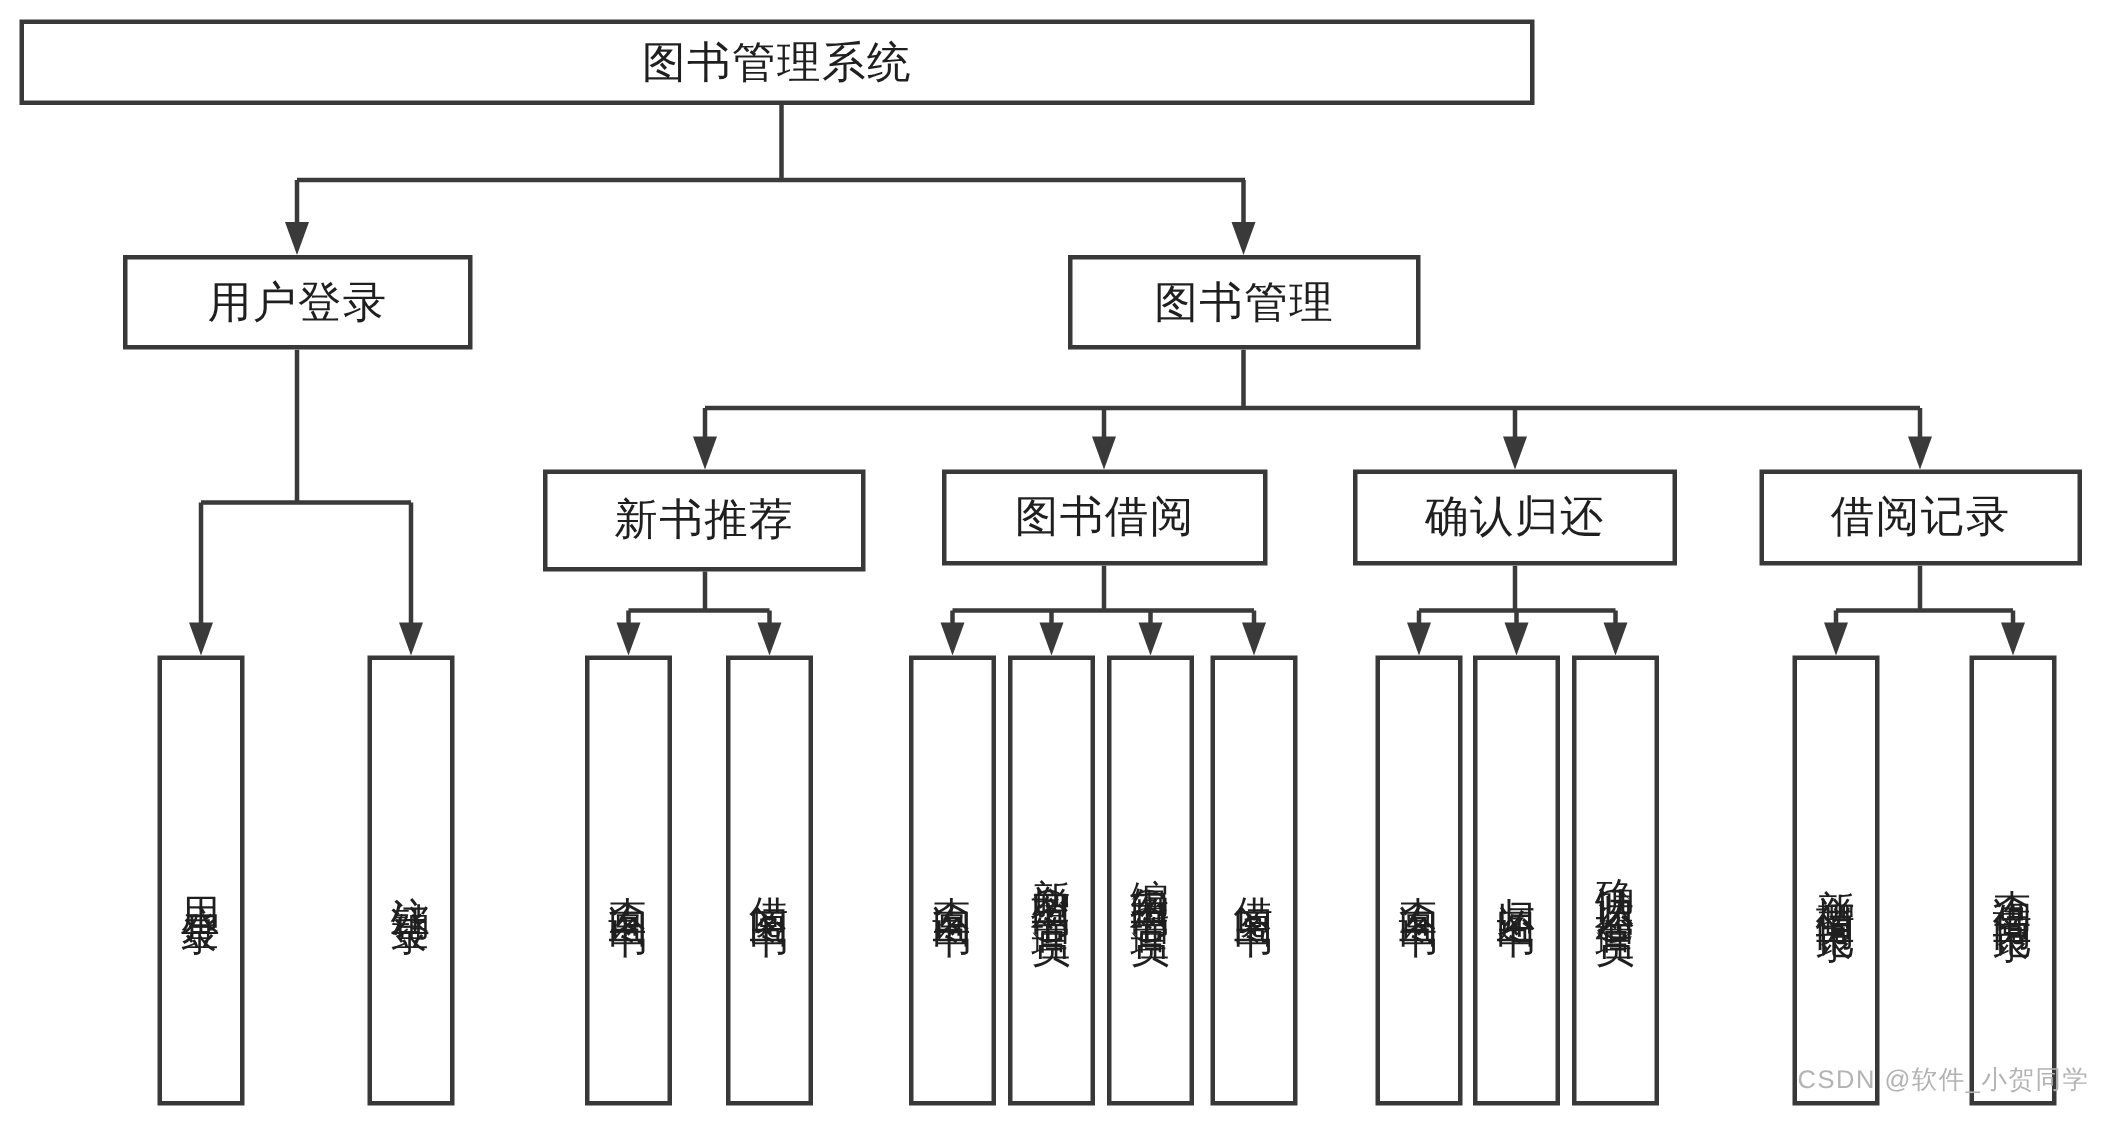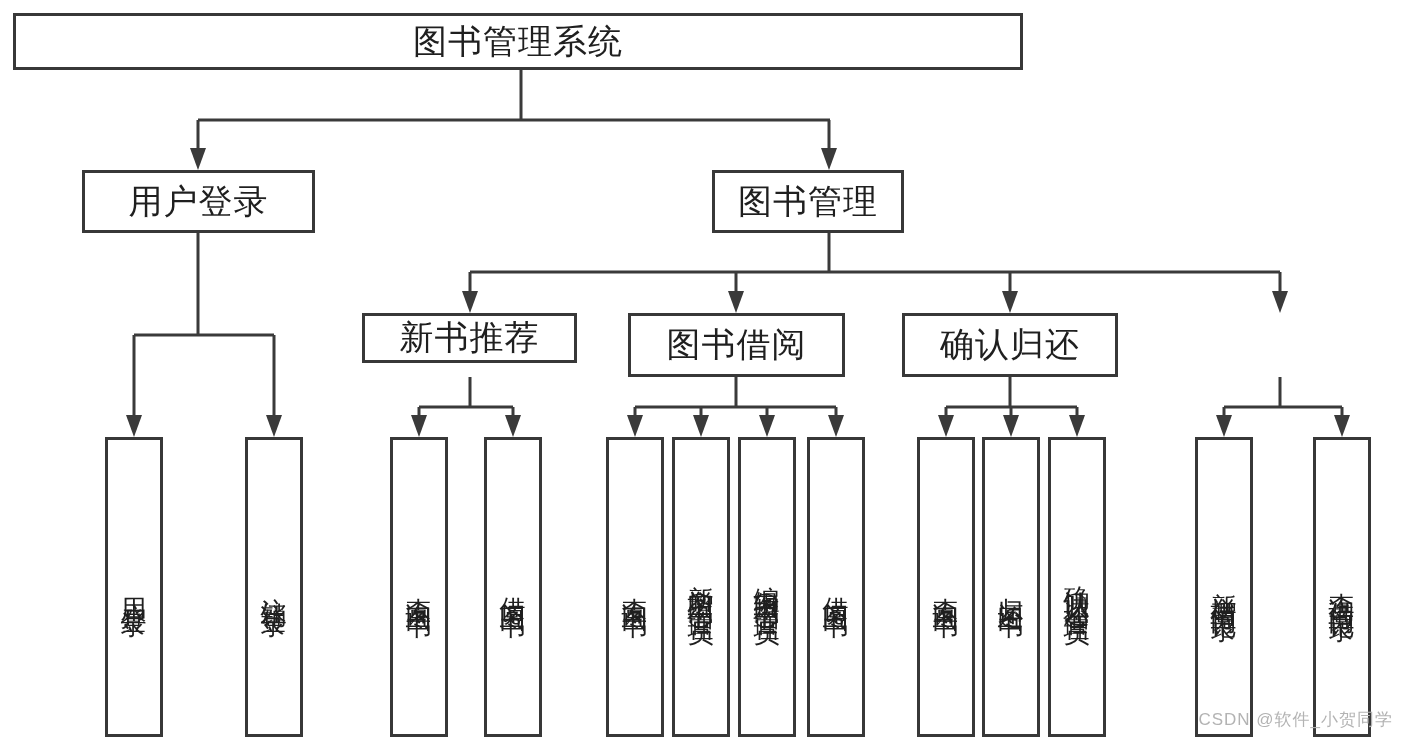--- a/index.html
+++ b/index.html
@@ -29,21 +29,21 @@
   .node {
     position: absolute;
     box-sizing: border-box;
     border: 3px solid #383838;
     background: #ffffff;
     display: flex;
     align-items: center;
     justify-content: center;
   }
   .node .label {
-    font-size: 34px;
+    font-size: 29px;
     letter-spacing: 1px;
     white-space: nowrap;
   }
   .leaf .label {
     writing-mode: vertical-rl;
     text-orientation: mixed;
     font-size: 26px;
     letter-spacing: 5px;
     line-height: 1;
     white-space: nowrap;
@@ -92,32 +92,35 @@
     <polygon points="1334,415 1350,415 1342,437"></polygon>
   </svg>
 
   <div class="node" style="left:13px;top:13px;width:1010px;height:57px;">
     <span class="label">图书管理系统</span>
   </div>
 
   <div class="node" style="left:82px;top:170px;width:233px;height:63px;">
     <span class="label">用户登录</span>
   </div>
-  <div class="node" style="left:712px;top:170px;width:192px;height:63px;">
+  <div class="node" style="left:712px;top:170px;width:235px;height:63px;">
     <span class="label">图书管理</span>
   </div>
 
-  <div class="node" style="left:362px;top:313px;width:215px;height:50px;">
+  <div class="node" style="left:362px;top:313px;width:215px;height:68px;">
     <span class="label">新书推荐</span>
   </div>
   <div class="node" style="left:628px;top:313px;width:217px;height:64px;">
     <span class="label">图书借阅</span>
   </div>
   <div class="node" style="left:902px;top:313px;width:216px;height:64px;">
     <span class="label">确认归还</span>
+  </div>
+  <div class="node" style="left:1173px;top:313px;width:215px;height:64px;">
+    <span class="label">借阅记录</span>
   </div>
 
   <div class="node leaf" style="left:105px;top:437px;width:58px;height:300px;">
     <span class="label">用户登录</span>
   </div>
   <div class="node leaf" style="left:245px;top:437px;width:58px;height:300px;">
     <span class="label">注销登录</span>
   </div>
 
   <div class="node leaf" style="left:390px;top:437px;width:58px;height:300px;">

